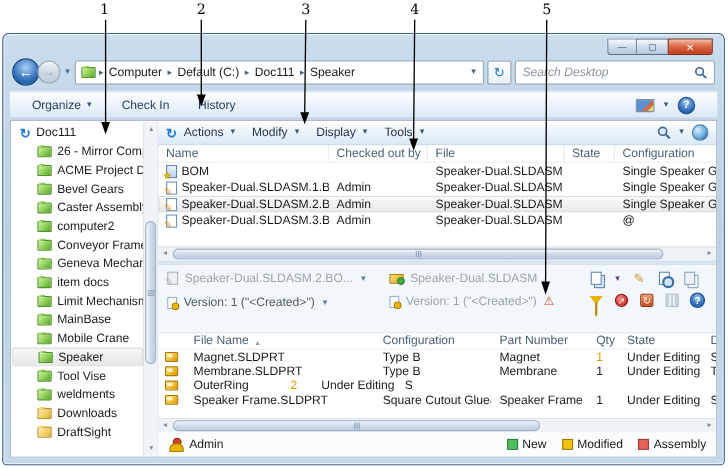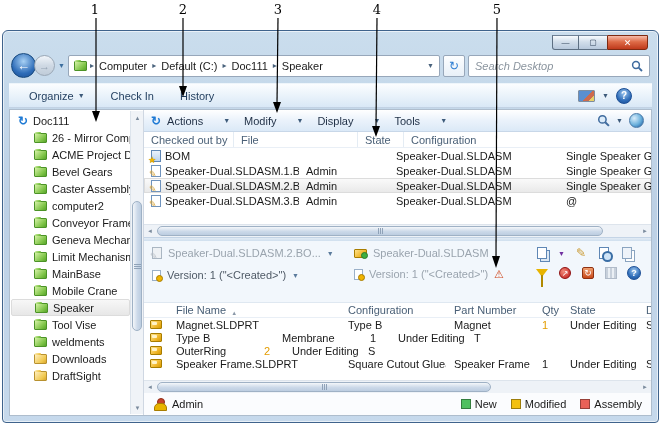--- a/index.html
+++ b/index.html
@@ -69,21 +69,21 @@
 .sb-arrow.up{top:0}.sb-arrow.dn{bottom:0}
 .sb-thumb{position:absolute;left:1px;right:1px;top:90px;height:130px;border:1px solid #9fb1c5;border-radius:5px;
 background:linear-gradient(90deg,#f4f7fa,#ccd9e9 55%,#bccde0);display:flex;align-items:center;justify-content:center;flex-direction:column;gap:1px}
 .grip-h{width:7px;height:1px;background:#8fa2b8}
 
 
 .main{flex:1;display:flex;flex-direction:column;border-left:1px solid #cfd7e2;min-width:0}
 .upper{height:127px;display:flex;flex-direction:column}
 .pdmbar{height:22px;flex:none;display:flex;align-items:center;gap:6px;padding:0 7px;color:#1f2f45;
 background:linear-gradient(#ffffff,#eaf2fb 50%,#dbe9f7);border-bottom:1px solid #c8d7e8}
-.menu{display:flex;align-items:center;gap:20px;margin-right:8px}
+.menu{display:flex;align-items:center;gap:5px;margin-right:8px}
 .menu .caret{font-size:7px;color:#3c5a7a}
 .pdm-right{margin-left:auto;display:flex;align-items:center;gap:6px}
 .globe-ic{width:15px;height:15px;border-radius:50%;border:1px solid #4a7aa8;
 background:radial-gradient(circle at 33% 33%,#d8ecfa,#69b0dc 55%,#2f6fae 85%,#e8a23c)}
 
 .fhead{display:flex;height:16px;flex:none;color:#4a6077;border-bottom:1px solid #e9eff6;align-items:center}
 .fh{padding-left:7px;height:100%;display:flex;align-items:center;border-right:1px solid #e4ecf4;white-space:nowrap;overflow:hidden}
 .c-name{width:155px;flex:none}.c-chk{width:90px;flex:none}.c-file{width:124px;flex:none}.c-state{width:46px;flex:none}.c-cfg{flex:1;min-width:0}
 .frow{display:flex;height:15px;flex:none;align-items:center}
 .frow.sel{background:linear-gradient(#fbfbfb,#e8e8e8);box-shadow:inset 0 0 0 1px #dcdcdc}
@@ -259,20 +259,24 @@
           <div class="sb-item">
               <span class="folder g"></span>
               <span>Conveyor Frame</span>
             </div>
           <div class="sb-item">
               <span class="folder g"></span>
               <span>Geneva Mechani</span>
             </div>
           <div class="sb-item">
               <span class="folder g"></span>
+              <span>item docs</span>
+            </div>
+          <div class="sb-item">
+              <span class="folder g"></span>
               <span>Limit Mechanism</span>
             </div>
           <div class="sb-item">
               <span class="folder g"></span>
               <span>MainBase</span>
             </div>
           <div class="sb-item">
               <span class="folder g"></span>
               <span>Mobile Crane</span>
             </div>
@@ -334,20 +338,21 @@
               <svg width="13" height="13" viewBox="0 0 12 12">
                 <circle cx="5" cy="5" r="3.4" fill="#dcecfa" stroke="#3f6b9e" stroke-width="1.4"></circle>
                 <line x1="7.6" y1="7.6" x2="11" y2="11" stroke="#3f6b9e" stroke-width="1.8"></line>
               </svg>
               <span class="caret" style="font-size:7px;color:#3c5a7a">▼</span>
               <span class="globe-ic"></span>
             </span>
           </div>
 
           <div class="fhead">
+            <div class="fh c-name">Name</div>
             <div class="fh c-chk">Checked out by</div>
             <div class="fh c-file">File</div>
             <div class="fh c-state">State</div>
             <div class="fh c-cfg" style="border-right:none">Configuration</div>
           </div>
 
           <div class="frow">
             <div class="fc c-name">
                 <span class="bom-ic">
                   <span class="star">★</span>
@@ -485,20 +490,21 @@
           <div class="bc b-cfg">Type B</div>
           <div class="bc b-part">Magnet</div>
           <div class="bc b-qty" style="color: rgb(227, 156, 0);">1</div>
           <div class="bc b-state">Under Editing</div>
           <div class="bc b-last">S</div>
         </div>
         <div class="brow">
           <div class="bc b-icon">
               <span class="part-ic"></span>
             </div>
+          <div class="bc b-file">Membrane.SLDPRT</div>
           <div class="bc b-cfg">Type B</div>
           <div class="bc b-part">Membrane</div>
           <div class="bc b-qty" style="color: rgb(26, 26, 26);">1</div>
           <div class="bc b-state">Under Editing</div>
           <div class="bc b-last">T</div>
         </div>
         <div class="brow">
           <div class="bc b-icon">
               <span class="part-ic"></span>
             </div>

